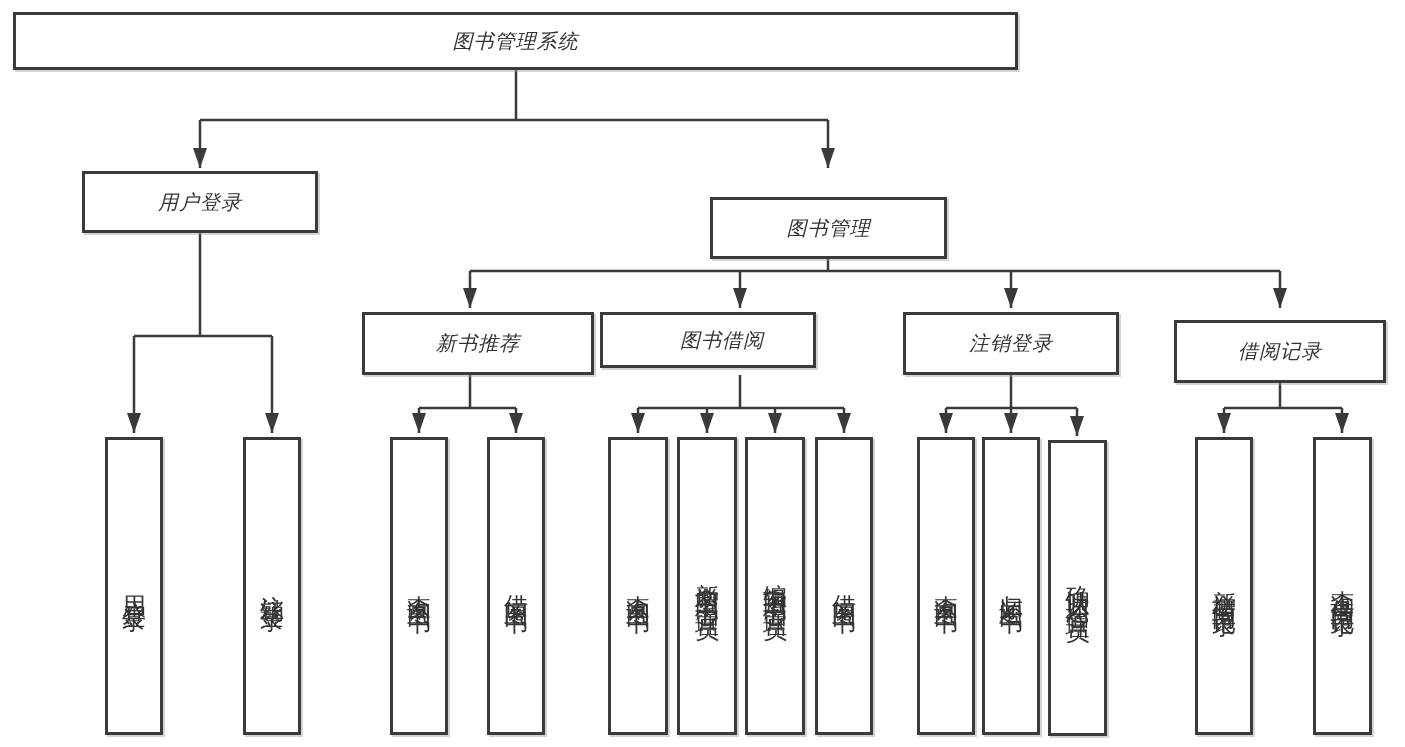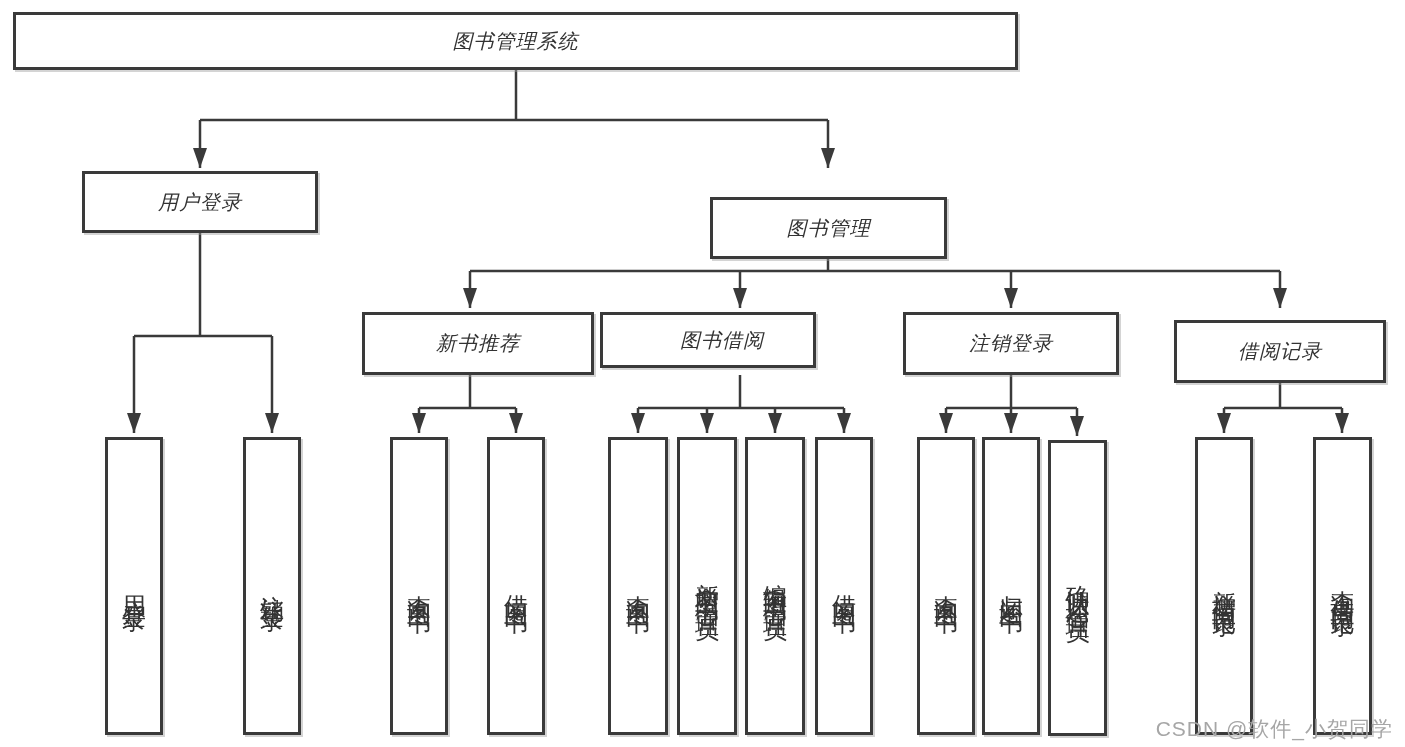--- a/index.html
+++ b/index.html
@@ -143,15 +143,14 @@
   <div class="box v" style="left:745px; top:437px; width:60px; height:298px;">编辑图书（管理员）</div>
   <div class="box v" style="left:815px; top:437px; width:58px; height:298px;">借阅图书</div>
 
   <div class="box v" style="left:917px; top:437px; width:58px; height:298px;">查询图书</div>
   <div class="box v" style="left:982px; top:437px; width:58px; height:298px;">归还图书</div>
   <div class="box v" style="left:1048px; top:440px; width:59px; height:296px;">确认归还（管理员）</div>
 
   <div class="box v" style="left:1195px; top:437px; width:58px; height:298px;">新增借阅记录</div>
   <div class="box v" style="left:1313px; top:437px; width:59px; height:298px;">查询借阅记录</div>
 
-  <div class="watermark">CSDN @软件_小贺同学</div>
 
 </div>
 
 </body></html>

